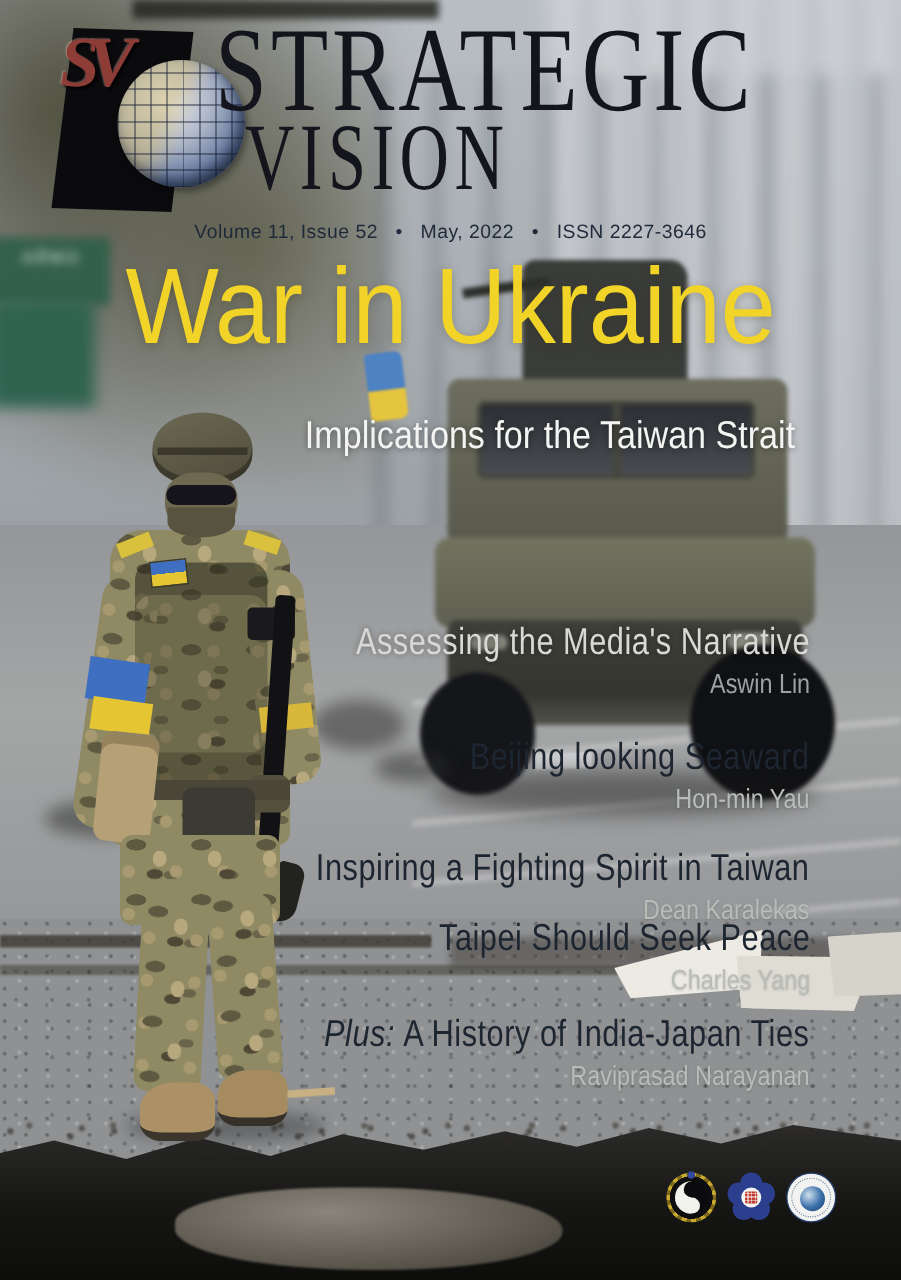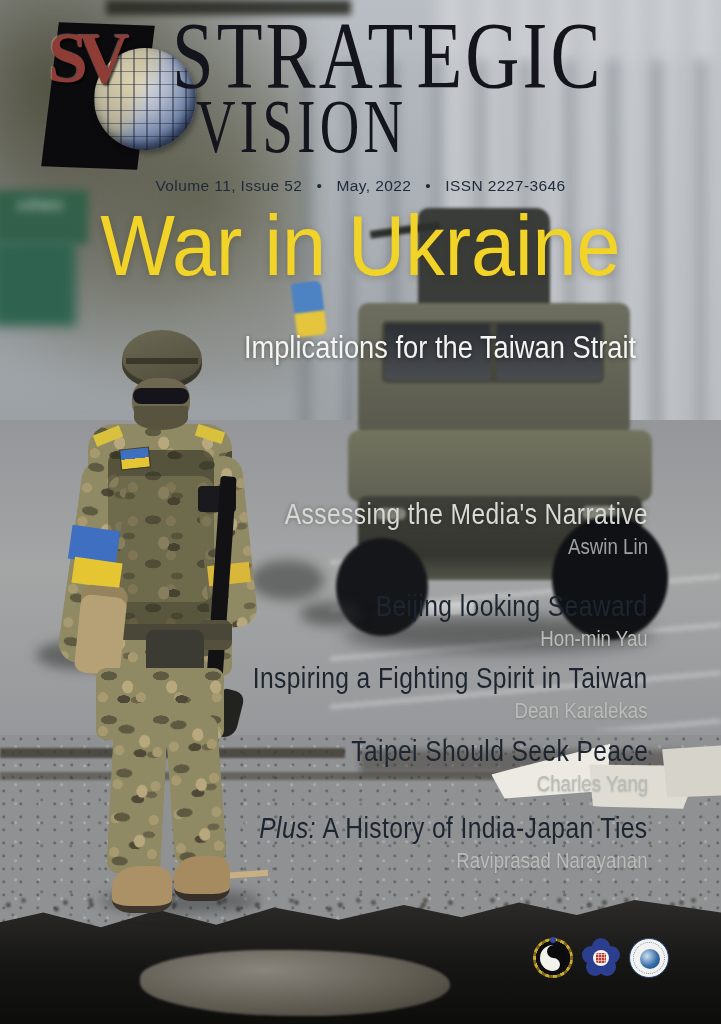--- a/index.html
+++ b/index.html
@@ -136,22 +136,22 @@
   .overlay{position:absolute;inset:0;z-index:2;}
   .logo{position:absolute;left:44px;top:20px;width:158px;height:154px;}
   .logo-block{position:absolute;left:6px;top:4px;width:96px;height:144px;background:#0b0b0e;transform:skew(-7deg,2deg);}
   .logo-globe{position:absolute;left:50px;top:28px;width:102px;height:102px;border-radius:50%;
       background:
         repeating-linear-gradient(0deg,rgba(28,34,56,.45) 0 1.5px,transparent 1.5px 13px),
         repeating-linear-gradient(90deg,rgba(28,34,56,.45) 0 1.5px,transparent 1.5px 13px),
         linear-gradient(115deg,rgba(205,185,120,.55) 0 38%,rgba(0,0,0,0) 55%),
         radial-gradient(circle at 38% 32%,#eef0f4 0%,#aab3c6 40%,#64799f 68%,#32405f 100%);
       box-shadow:inset -4px -6px 10px rgba(10,15,30,.6),2px 3px 6px rgba(0,0,0,.4);}
-  .logo-sv{position:absolute;left:4px;top:2px;font-family:"Liberation Serif",serif;font-weight:bold;
-      font-size:72px;line-height:1;color:#8e3c36;letter-spacing:-10px;
+  .logo-sv{position:absolute;left:4px;top:2px;font-family:"Liberation Serif",serif;font-weight:bold;font-style:italic;
+      font-size:57px;line-height:1;color:#8e3c36;letter-spacing:-10px;
       text-shadow:2px 2px 2px rgba(0,0,0,.65),-1px -1px 1px rgba(255,205,195,.35);}
   .mh-top{position:absolute;left:172px;top:8px;font-family:"Liberation Serif",serif;font-size:96px;line-height:1;
       color:#14141c;letter-spacing:4px;transform:scaleX(.78);transform-origin:left top;}
   .mh-bottom{position:absolute;left:196px;top:88px;font-family:"Liberation Serif",serif;font-size:76px;line-height:1;
       color:#14141c;letter-spacing:6px;transform:scaleX(.72);transform-origin:left top;}
   .mh-tagline{position:absolute;left:398px;top:126px;font-size:29px;color:#27303d;letter-spacing:1px;}
   .mh-issue{position:absolute;left:0;top:177px;width:721px;text-align:center;font-size:15.5px;color:#1e2a3a;
       letter-spacing:.4px;white-space:pre;}
   .cover-title{position:absolute;left:0;top:196px;width:721px;margin:0;text-align:center;font-weight:400;
       font-size:86px;line-height:1.15;color:#f2d428;transform:scaleX(.92);transform-origin:center top;
@@ -160,21 +160,21 @@
       font-size:31px;color:#f4f5f2;transform:scaleX(.88);transform-origin:center top;
       text-shadow:0 1px 5px rgba(0,0,0,.45);}
   .article{position:absolute;right:73px;text-align:right;}
   .article .t{font-size:30px;line-height:1.1;letter-spacing:.5px;transform:scaleX(.82);transform-origin:right center;}
   .article .a{font-size:22px;margin-top:4px;transform:scaleX(.85);transform-origin:right center;}
   .article .it{font-style:italic;margin-right:8px;}
   .light .t{color:#d8d9d5;text-shadow:0 0 6px rgba(0,0,0,.35);}
   .light .a{color:#9ba1a4;}
   .dark .t{color:#1c2530;}
   .dark .a{color:#b9bdb8;text-shadow:0 1px 2px rgba(70,70,70,.3);}
-  .a1{top:497px;} .a2{top:589px;text-align:right;} .a3{top:661px;} .a4{top:734px;} .a5{top:811px;text-align:right;}
+  .a1{top:497px;} .a2{top:589px;text-align:right;} .a3{top:678px;} .a4{top:734px;} .a5{top:811px;text-align:right;}
 
   
   .emblems{position:absolute;right:52px;bottom:46px;display:flex;gap:8px;z-index:3;}
   .emblem{width:40px;height:40px;border-radius:50%;position:relative;}
   .e1{background:radial-gradient(circle at 50% 50%,#0d0d10 0 60%,transparent 61%),
       repeating-conic-gradient(#c9a92e 0 12deg,#7e6a1a 12deg 24deg);}
   .e1::after{content:"";position:absolute;left:17px;top:-1px;width:6px;height:6px;border-radius:50%;background:#3448a0;}
   .yy{position:absolute;left:7px;top:7px;width:26px;height:26px;border-radius:50%;overflow:hidden;
       background:linear-gradient(90deg,#f2f2ec 0 50%,#0b0b0e 50% 100%);}
   .yy::before{content:"";position:absolute;left:6.5px;top:0;width:13px;height:13px;border-radius:50%;background:#0b0b0e;}

